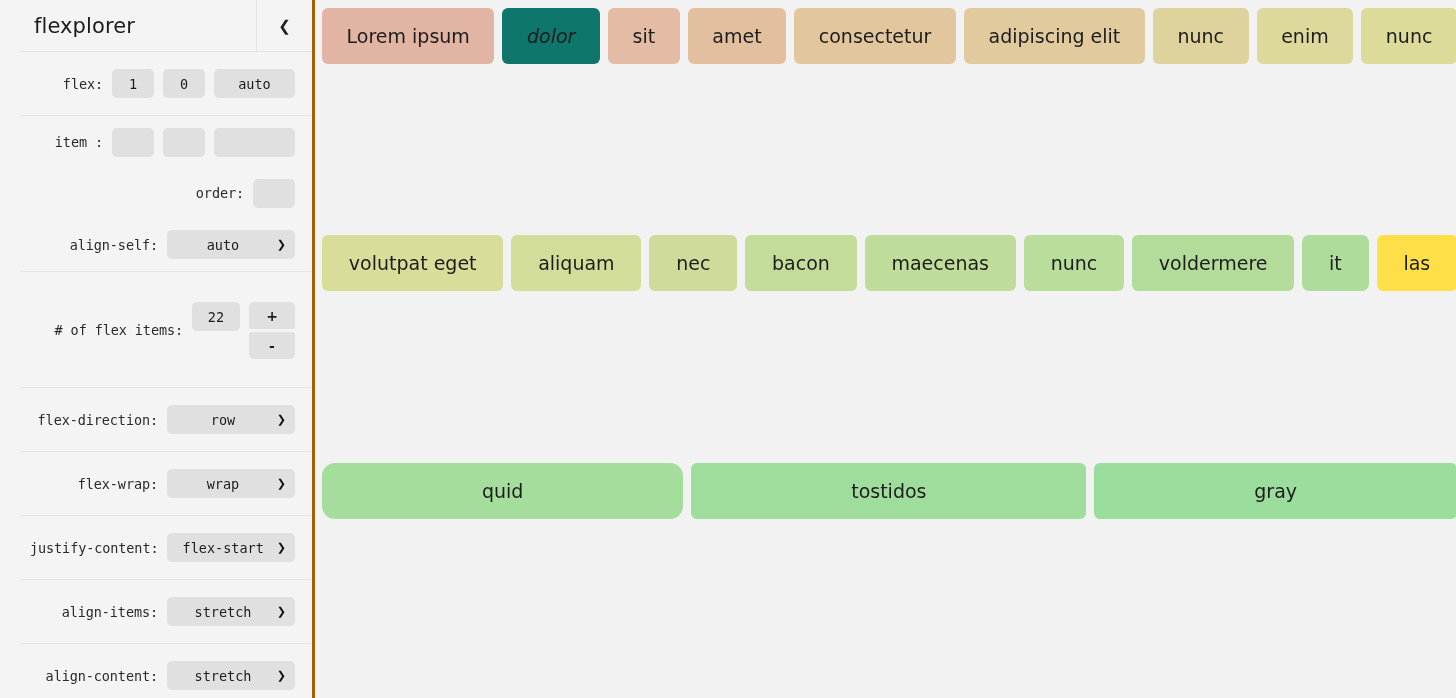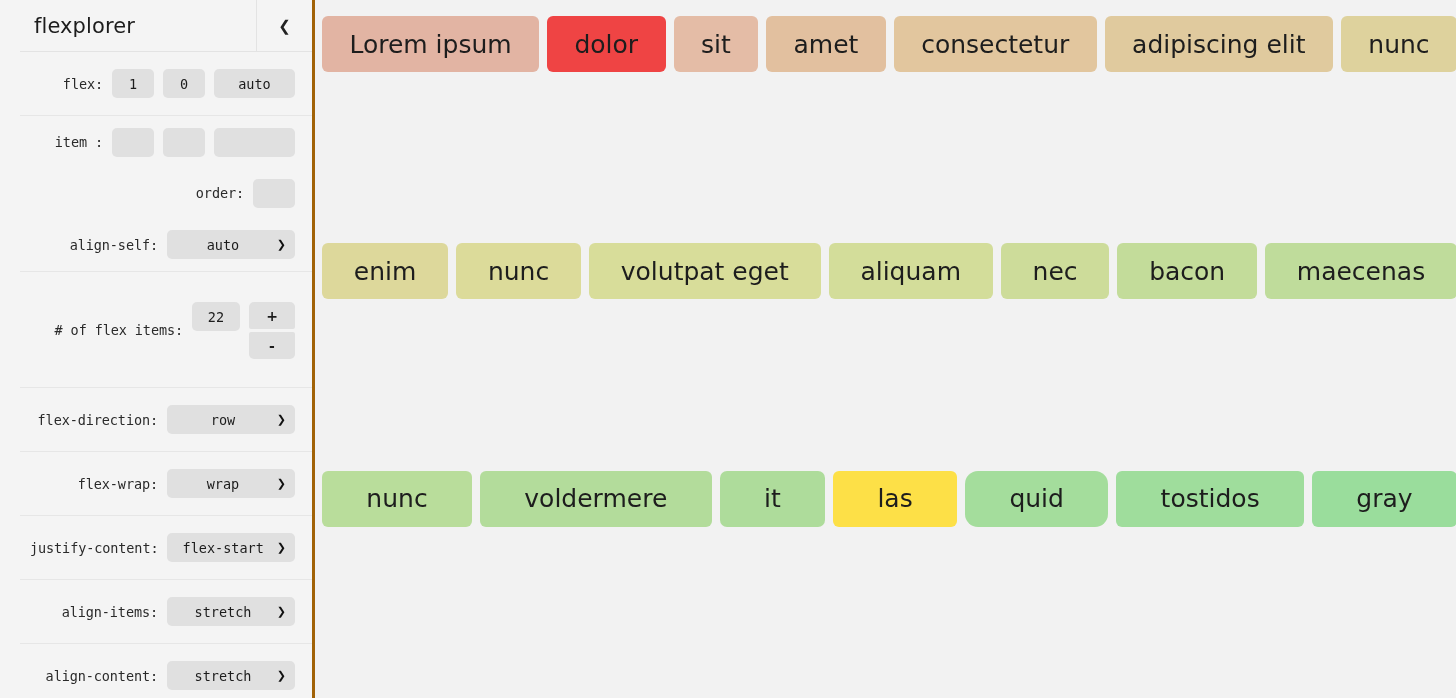--- a/index.html
+++ b/index.html
@@ -160,29 +160,29 @@
     justify-content: flex-start;
     align-items: stretch;
     align-content: stretch;
     padding: 8px 0 0 7px;
     width: 1150px;
     height: 690px;
   }
   .flex-item {
     flex: 1 0 auto;
     border-radius: 6px;
-    margin: 8px 8px 8px 0;
+    margin: 0 8px 8px 0;
     height: 56px;
     min-height: 56px;
     max-height: 56px;
     display: flex;
     align-items: center;
     justify-content: center;
     font-family: "DejaVu Sans", "Liberation Sans", sans-serif;
-    font-size: 25px;
+    font-size: 19px;
     color: #1d1d1d;
     padding: 0 24px;
     white-space: nowrap;
     align-self: flex-start;
   }
 </style>
 </head>
 <body>
 
 <div class="app">
@@ -274,21 +274,21 @@
         <span>stretch</span>
         <span class="caret">❯</span>
       </div>
     </div>
 
   </aside>
 
   <main class="main">
     <div class="flex-container" id="flex-container">
         <div class="flex-item" style="background: rgb(226, 180, 163);">Lorem ipsum</div>
-        <div class="flex-item" style="background: #ef4444;">dolor</div>
+        <div class="flex-item" style="background: #0f766e; font-style: italic;">dolor</div>
         <div class="flex-item" style="background: rgb(228, 188, 166);">sit</div>
         <div class="flex-item" style="background: rgb(226, 192, 159);">amet</div>
         <div class="flex-item" style="background: rgb(226, 198, 158);">consectetur</div>
         <div class="flex-item" style="background: rgb(224, 202, 158);">adipiscing elit</div>
         <div class="flex-item" style="background: rgb(222, 210, 157);">nunc</div>
         <div class="flex-item" style="background: rgb(221, 216, 155);">enim</div>
         <div class="flex-item" style="background: rgb(220, 219, 154);">nunc</div>
         <div class="flex-item" style="background: rgb(216, 221, 154);">volutpat eget</div>
         <div class="flex-item" style="background: rgb(211, 221, 154);">aliquam</div>
         <div class="flex-item" style="background: rgb(205, 220, 154);">nec</div>

